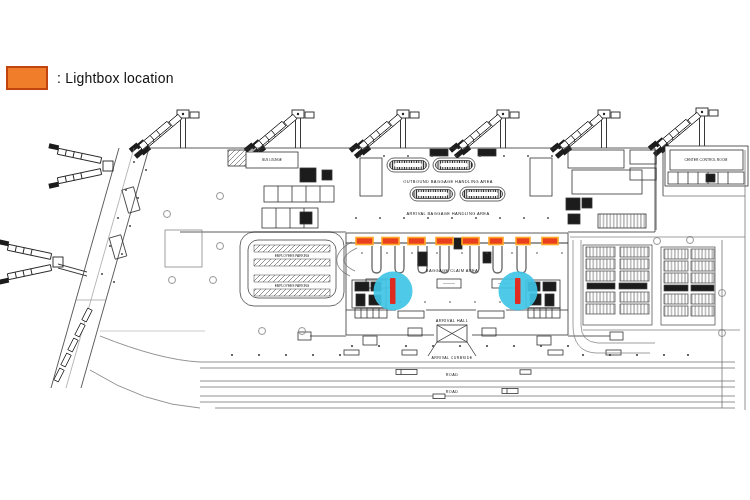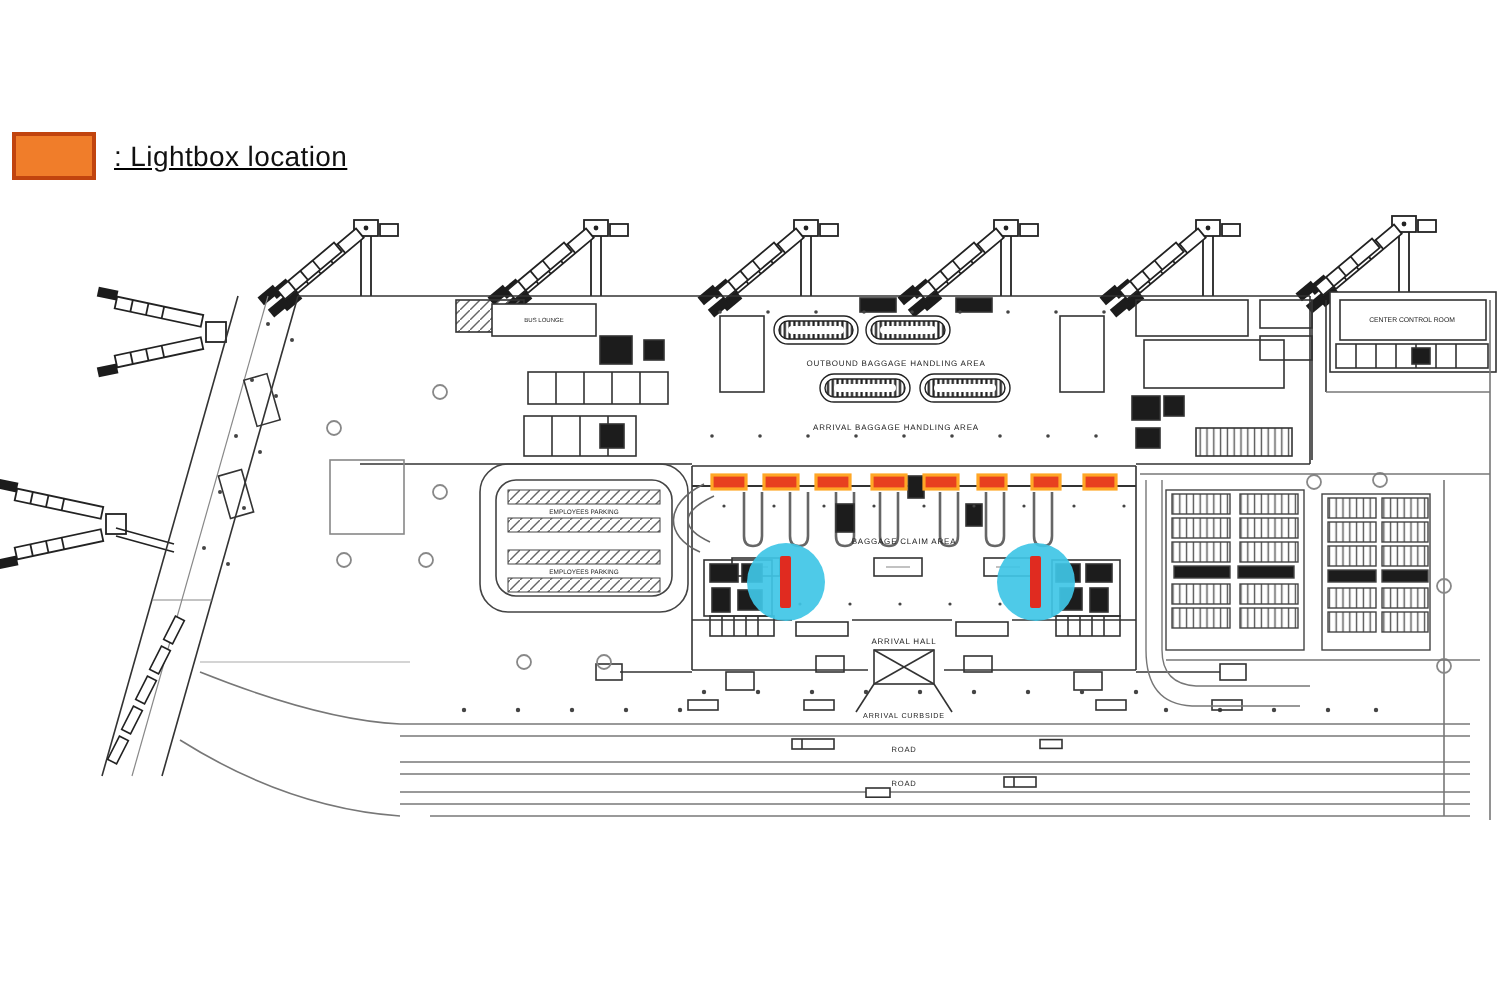--- a/index.html
+++ b/index.html
@@ -1,19 +1,19 @@
 <!DOCTYPE html>
 <html><head>
 <meta charset="utf-8">
 <style>
   html,body{margin:0;padding:0;background:#fff;}
   #page{position:relative;width:750px;height:500px;background:#ffffff;overflow:hidden;
         font-family:"Liberation Sans",sans-serif;}
   #plan-svg{position:absolute;left:0;top:0;}
-  #legend{position:absolute;left:6px;top:66px;display:flex;align-items:center;gap:9px;z-index:5;text-decoration:underline;}
+  #legend{position:absolute;left:6px;top:66px;display:flex;align-items:center;gap:9px;z-index:5;}
   #legend .lbl{font-size:14px;color:#111;letter-spacing:.2px;}
   text{font-family:"Liberation Sans",sans-serif;fill:#222;}
   .arealbl{letter-spacing:.4px;}
 </style>
 </head>
 <body>
 
 <div id="page">
 
   <div id="legend">

